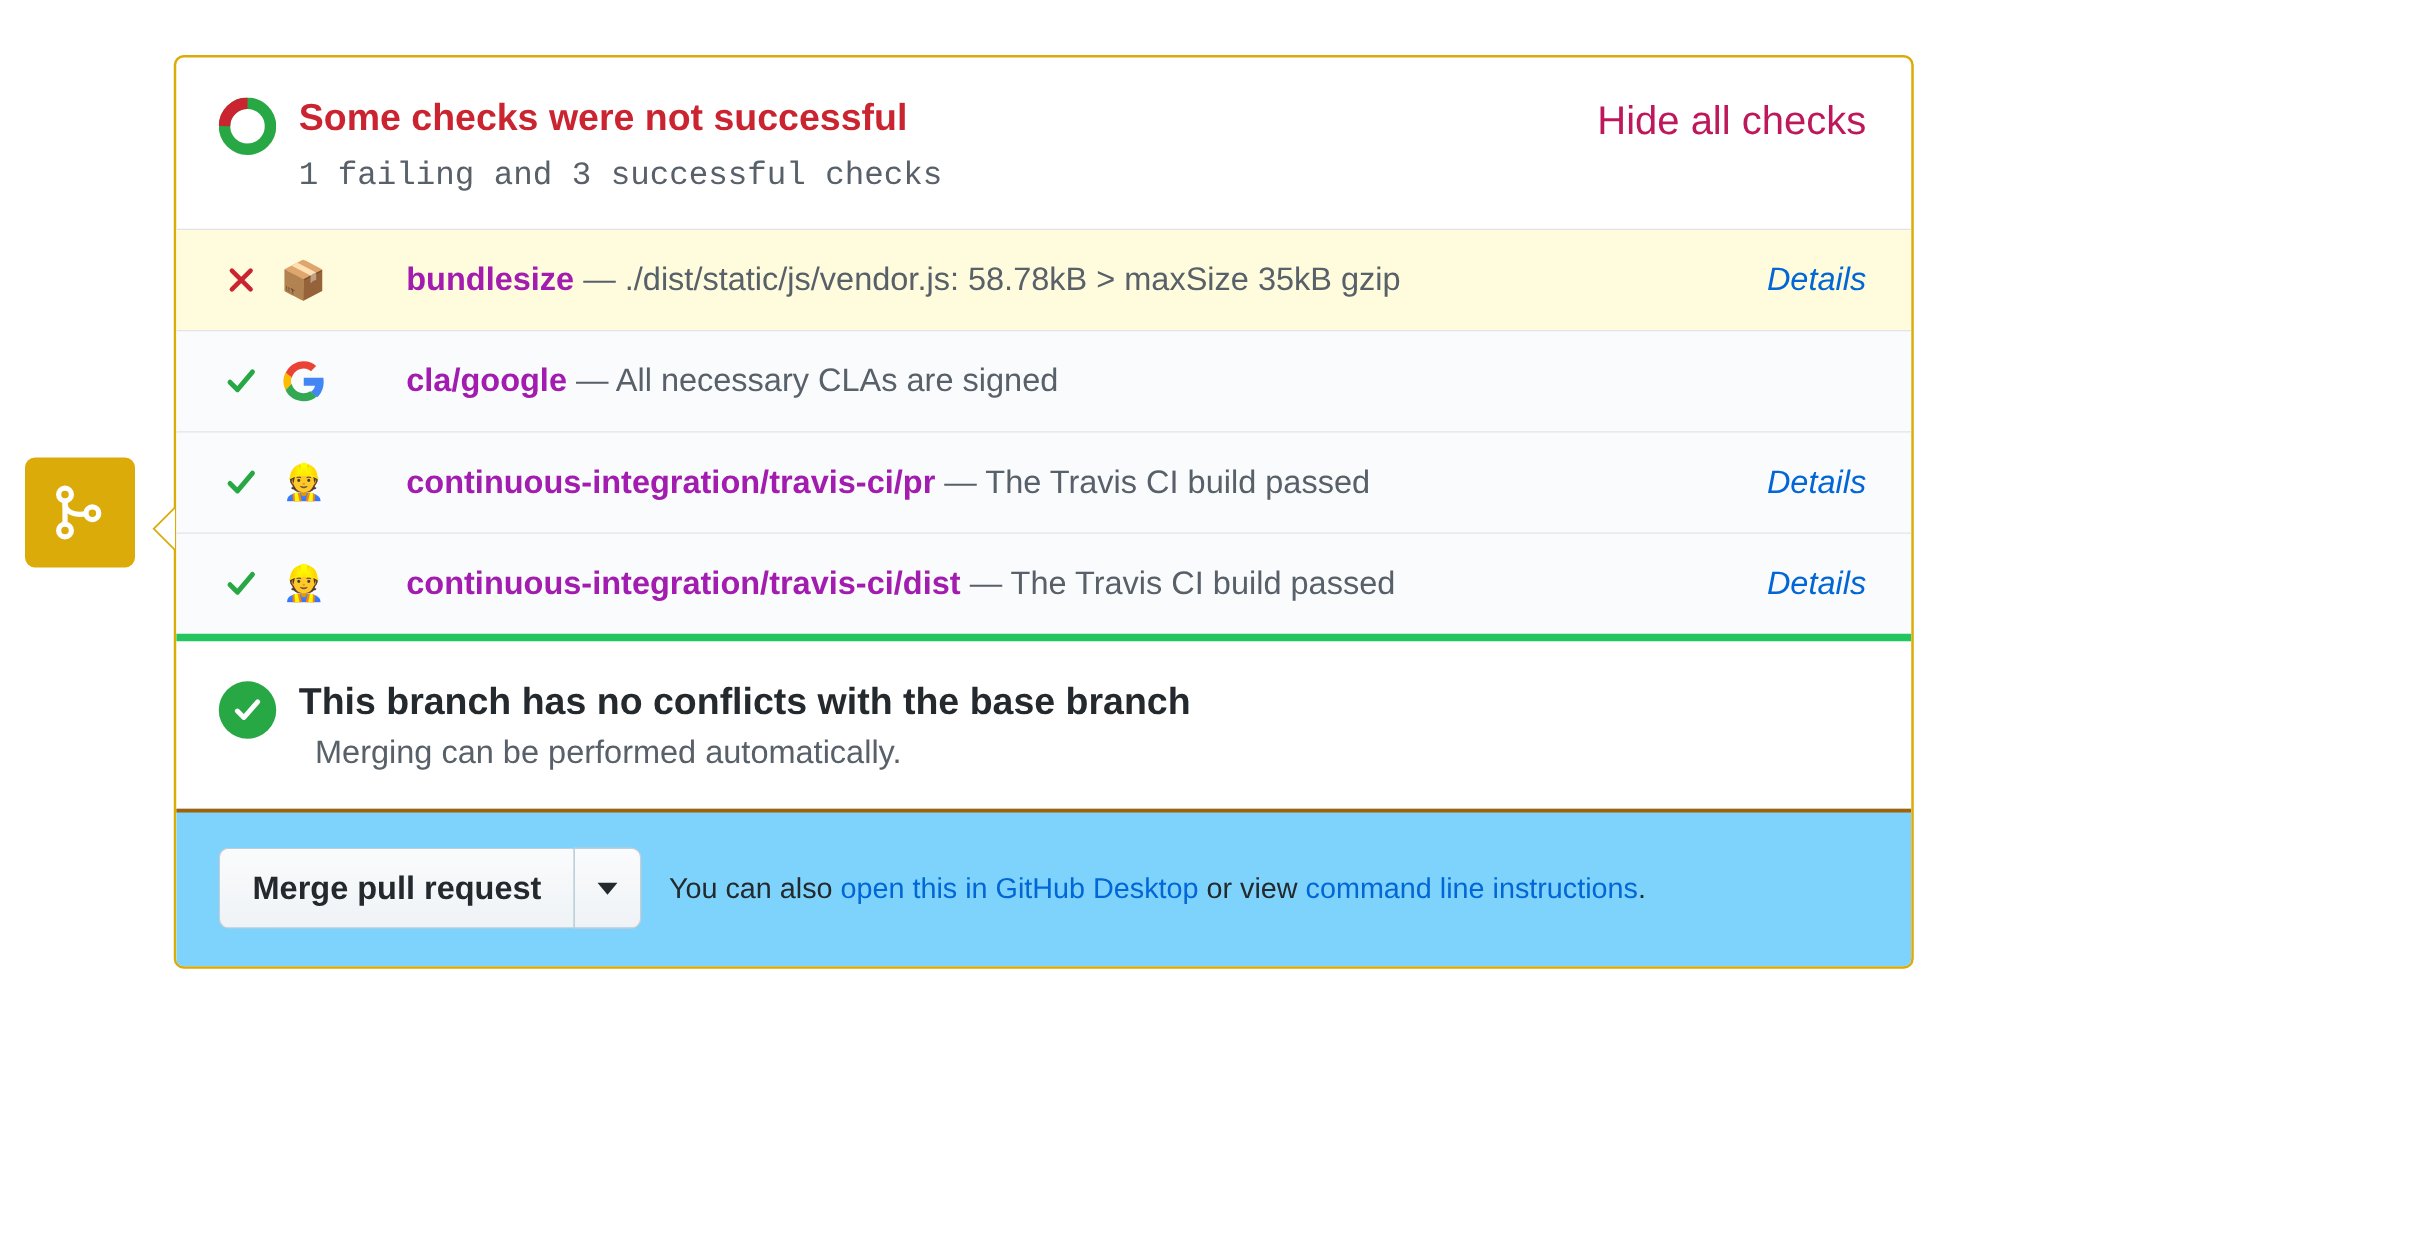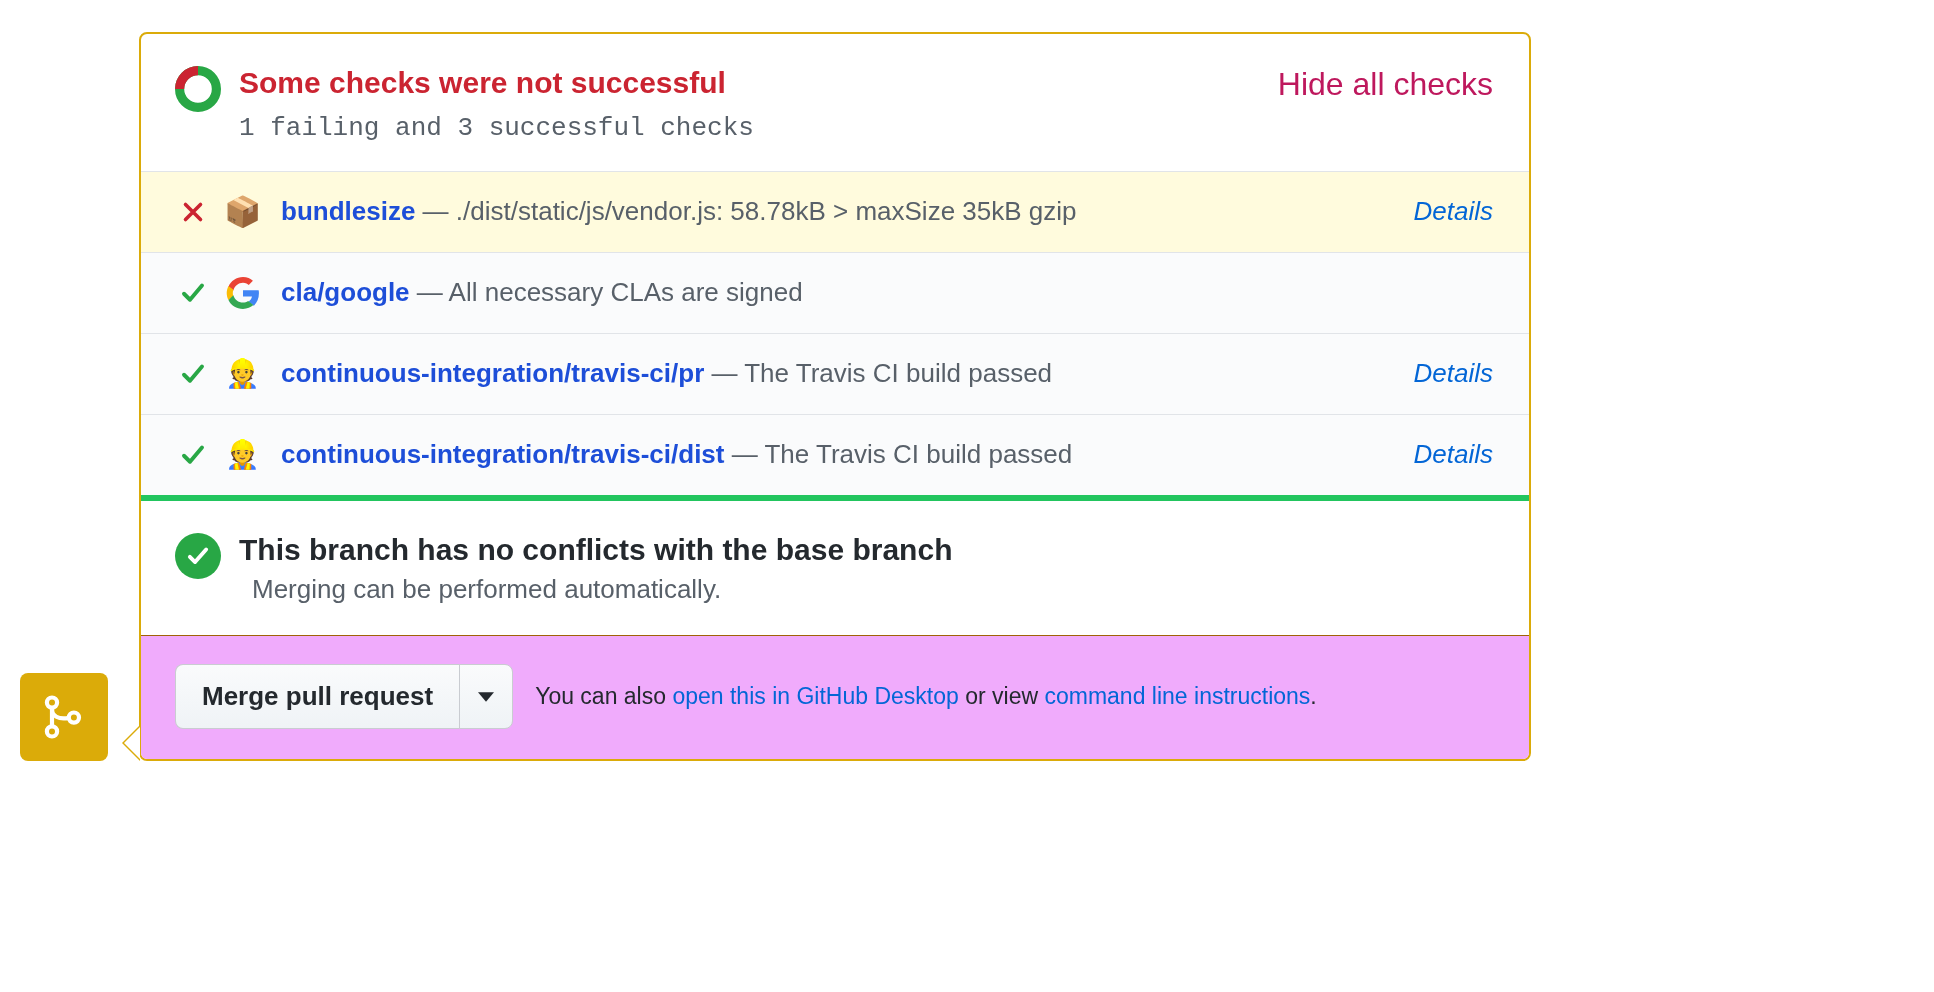--- a/index.html
+++ b/index.html
@@ -6,23 +6,23 @@
   body {
     font-family: -apple-system, BlinkMacSystemFont, "Segoe UI", Helvetica, Arial, sans-serif;
     background: #fff;
     width: 1934px;
     height: 992px;
     position: relative;
   }
   .wrapper {
     position: absolute;
     left: 20px;
-    top: 32px;
-    display: flex;
-    align-items: flex-end;
+    top: 44px;
+    display: flex;
+    align-items: center;
   }
   .badge {
     width: 88px;
     height: 88px;
     background: #dbab09;
     border-radius: 8px;
     display: flex;
     align-items: center;
     justify-content: center;
     flex-shrink: 0;
@@ -89,46 +89,46 @@
     border-top: 1px solid #e1e4e8;
     background: #fafbfc;
     gap: 20px;
     font-size: 26px;
   }
   .check-row.fail { background: #fffbdd; }
   .status-icon { width: 24px; height: 24px; flex-shrink: 0; display:flex; align-items:center; justify-content:center; }
   .status-icon svg { width: 24px; height: 24px; }
   .app-icon { width: 36px; height: 36px; flex-shrink: 0; display:flex; align-items:center; justify-content:center; font-size:30px; }
   .check-text { flex: 1; color: #586069; overflow:hidden; white-space:nowrap; text-overflow:ellipsis; }
-  .check-name { color: #1d4ed8; font-weight: 600; }
+  .check-name { color: #a21caf; font-weight: 600; margin-left: 44px; }
   .dash { color: #586069; }
   .details-link { color: #0366d6; cursor: pointer; font-style: italic; }
   .conflict-section {
     display: flex;
     align-items: flex-start;
     padding: 30px 36px 30px 34px;
     gap: 18px;
     border-top: 6px solid #22c55e;
   }
   .ok-circle {
     width: 46px; height: 46px; border-radius: 50%;
     background: #28a745;
     display:flex; align-items:center; justify-content:center;
     flex-shrink:0; margin-top:2px;
   }
   .ok-circle svg { width: 26px; height: 26px; fill:#fff; }
   .conflict-title { color:#24292e; font-size:30px; font-weight:600; line-height:1.25; }
   .conflict-sub { color:#586069; font-size:26px; margin-top:6px;margin-left:13px; }
   .merge-section {
-    border-top: 1px solid #a16207;
+    border-top: 3px solid #a16207;
     padding: 28px 36px 30px 34px;
     display:flex;
     align-items:center;
     gap: 22px;
-    background:#f0abfc;
+    background:#7dd3fc;
   }
   .btn-group { display:flex; }
   .btn {
     background: linear-gradient(#fafbfc,#eff3f6);
     border: 1px solid #c9ccd1;
     font-size: 26px;
     font-weight:600;
     color:#24292e;
     padding: 16px 26px;
     cursor:pointer;

